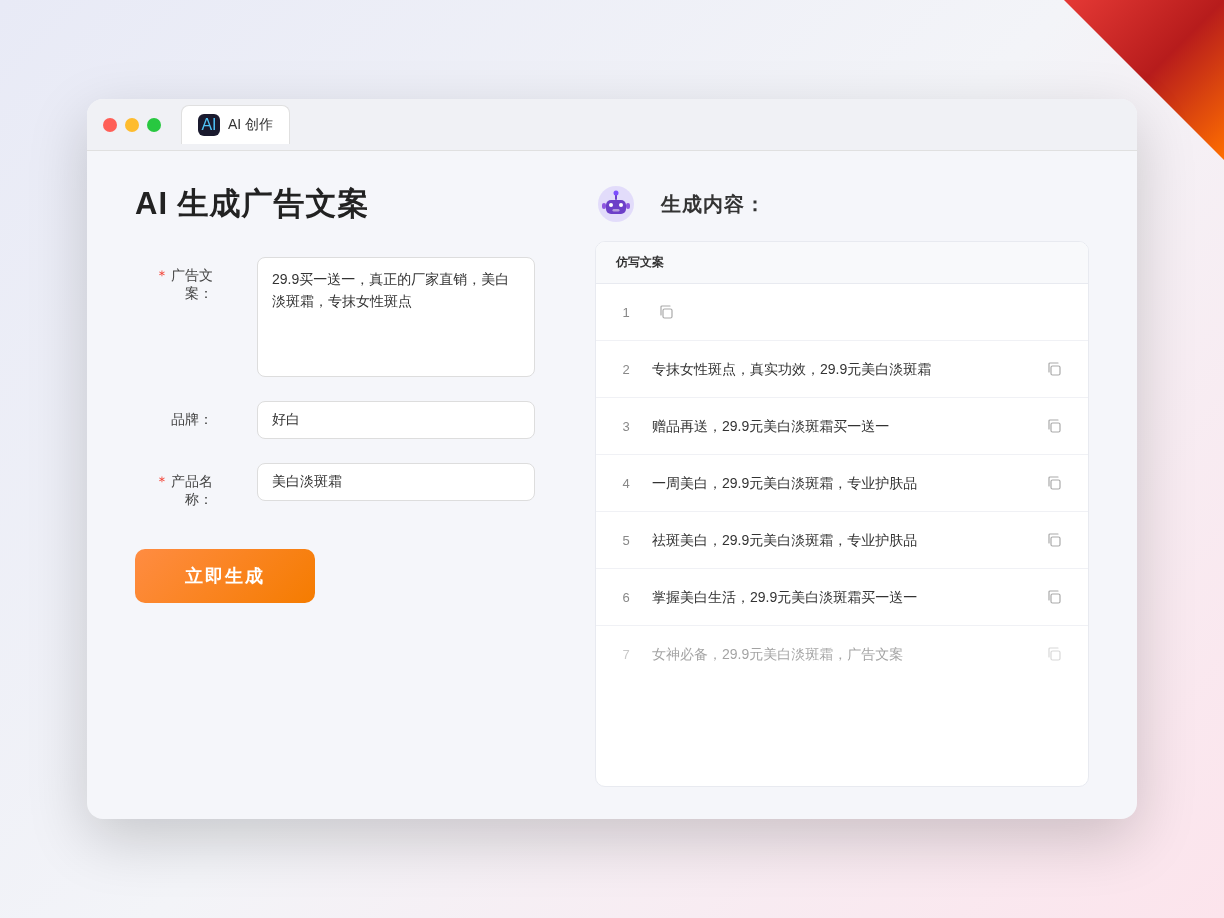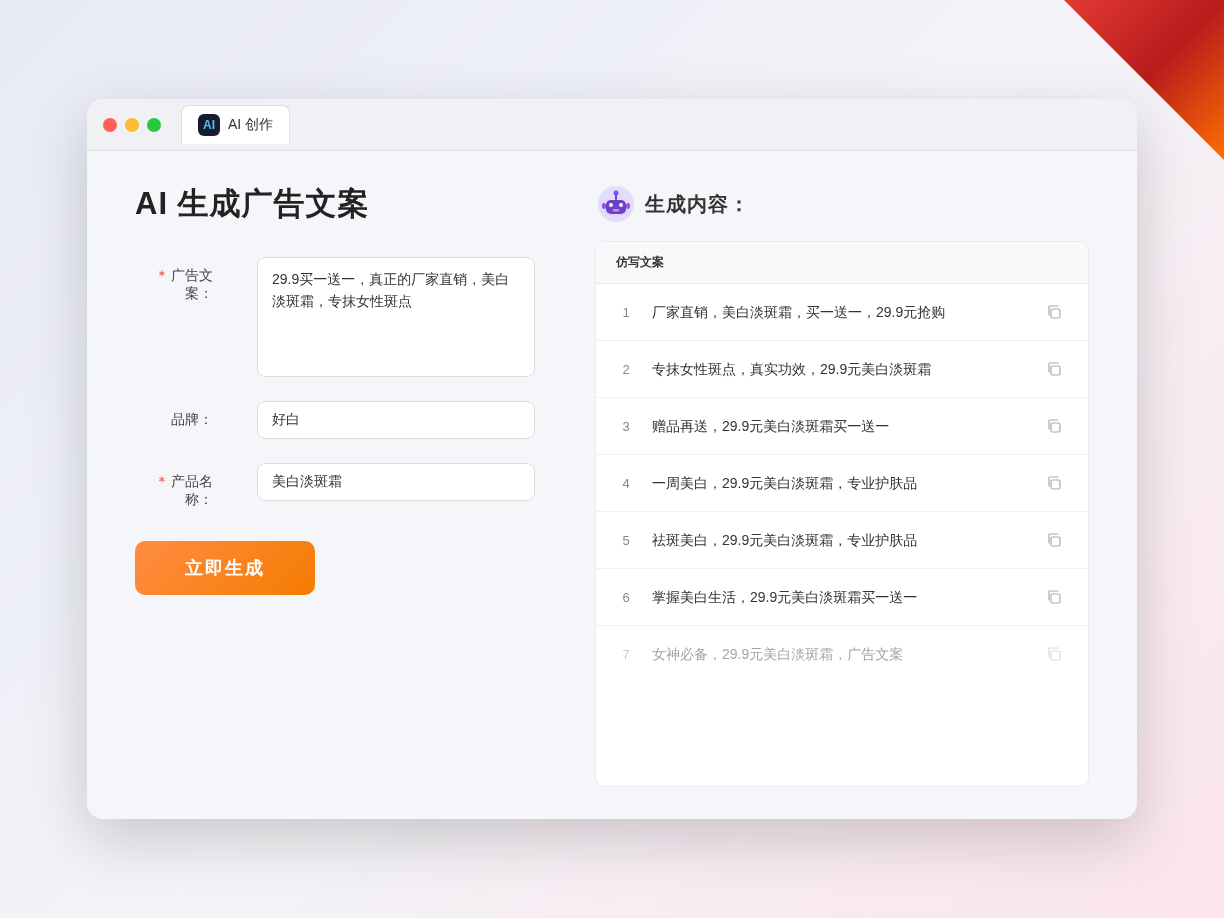--- a/index.html
+++ b/index.html
@@ -83,22 +83,22 @@
       height: 22px;
       background: #1a1a2e;
       border-radius: 6px;
       display: flex;
       align-items: center;
       justify-content: center;
     }
 
     .tab-icon-inner {
       color: #4fc3f7;
-      font-size: 12px;
-      font-weight: bold;
+      font-size: 16px;
+      font-weight: normal;
     }
 
     .tab-label {
       font-size: 14px;
       color: #333;
       font-weight: 500;
     }
 
     
     .main-content {
@@ -159,21 +159,21 @@
       font-family: inherit;
     }
 
     textarea.form-input {
       resize: none;
       height: 120px;
       line-height: 1.6;
     }
 
     .btn-generate {
-      margin-top: 8px;
+      margin-top: 16px;
       width: 180px;
       height: 54px;
       background: linear-gradient(135deg, #ff8c42, #f57c00);
       color: white;
       border: none;
       border-radius: 10px;
       font-size: 18px;
       font-weight: 600;
       cursor: pointer;
       letter-spacing: 2px;
@@ -185,21 +185,21 @@
     .right-panel {
       flex: 1;
       display: flex;
       flex-direction: column;
       min-width: 0;
     }
 
     .result-header {
       display: flex;
       align-items: center;
-      gap: 8px;
+      gap: 24px;
       margin-bottom: 16px;
     }
 
     .robot-icon {
       width: 42px;
       height: 42px;
       flex-shrink: 0;
     }
 
     .result-title {
@@ -334,21 +334,20 @@
         <span class="result-title">生成内容：</span>
       </div>
 
       <div class="result-table">
         <div class="table-header">仿写文案</div>
 
         <div id="table-rows-container">
 
         <div class="table-row">
               <span class="row-num">1</span>
-              <span class="row-text">厂家直销，美白淡斑霜，买一送一，29.9元抢购</span>
               <div class="copy-btn">
                 <svg width="16" height="16" viewBox="0 0 16 16" fill="none" xmlns="http://www.w3.org/2000/svg">
       <rect x="5" y="5" width="9" height="9" rx="1.5" stroke="currentColor" stroke-width="1.2" fill="none"></rect>
       <path d="M3 11V3a1 1 0 011-1h8" stroke="currentColor" stroke-width="1.2" stroke-linecap="round"></path>
     </svg>
               </div>
             </div>
             <div class="table-row">
               <span class="row-num">2</span>
               <span class="row-text">专抹女性斑点，真实功效，29.9元美白淡斑霜</span>

